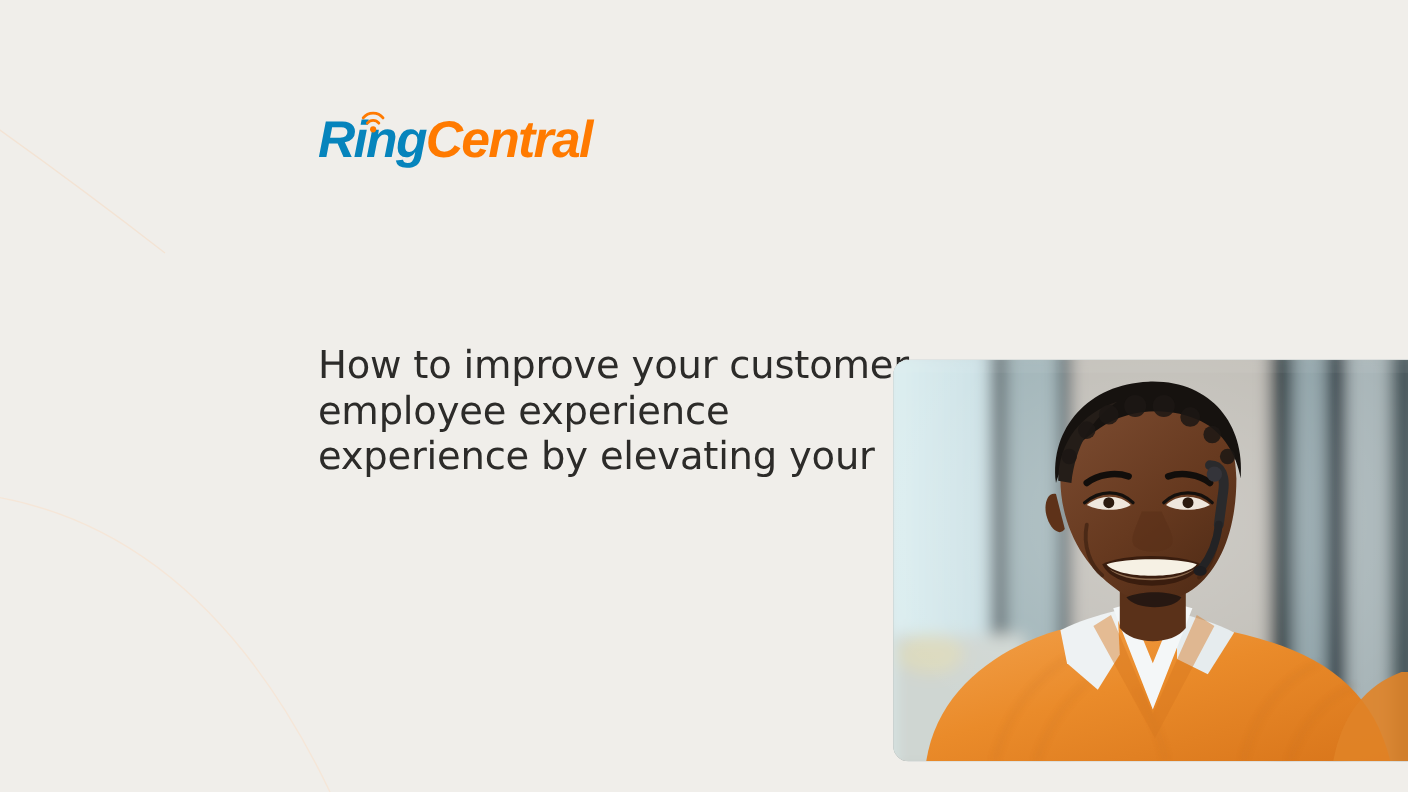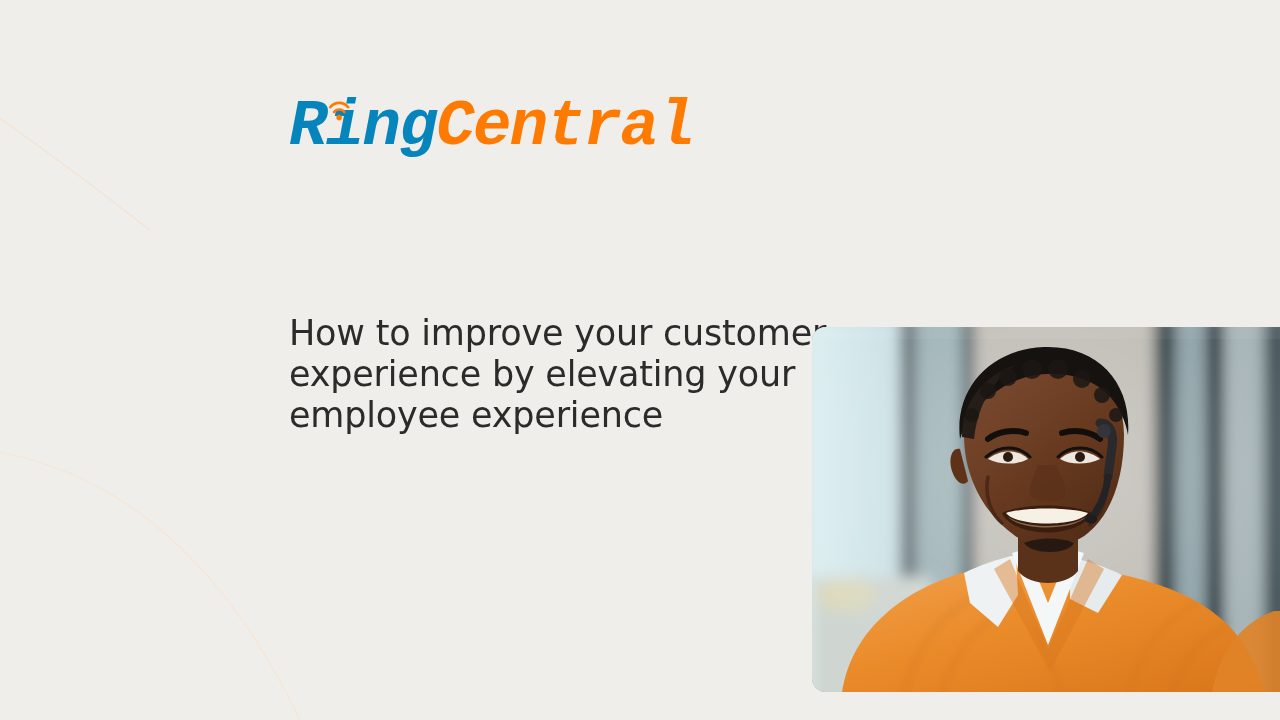--- a/index.html
+++ b/index.html
@@ -33,22 +33,22 @@
 
   
   .logo {
     position: absolute;
     left: 289px;
     top: 96px;
     width: 330px;
     height: 62px;
   }
   .logo-text {
-    font-family: Liberation Mono, monospace;
-    font-size: 64px;
+    font-family: Liberation Sans, sans-serif;
+    font-size: 47px;
     font-weight: 700;
     font-style: italic;
     letter-spacing: -1.6px;
     line-height: 62px;
     white-space: nowrap;
   }
   .logo-ring { color: #0684bc; }
   .logo-central { color: #ff7a00; }
   .logo-wifi {
     position: absolute;
@@ -102,22 +102,22 @@
     </div>
     <svg class="logo-wifi" viewBox="0 0 26 24" aria-hidden="true">
       <path d="M3.2 9.2 A11.5 11.5 0 0 1 21.2 9.2" fill="none" stroke="#ff7a00" stroke-width="2.6" stroke-linecap="round"></path>
       <path d="M7.0 14.0 A6.6 6.6 0 0 1 17.4 14.0" fill="none" stroke="#ff7a00" stroke-width="2.6" stroke-linecap="round"></path>
       <circle cx="12.2" cy="19.6" r="2.8" fill="#ff7a00"></circle>
     </svg>
   </div>
 
   <h1 class="headline">
     <span class="headline-line">How to improve your customer</span>
+    <span class="headline-line">employee experience</span>
     <span class="headline-line">experience by elevating your</span>
-    <span class="headline-line">employee experience</span>
   </h1>
 
   <div class="hero">
     <svg viewBox="0 0 468 365" preserveAspectRatio="xMidYMid slice" aria-hidden="true">
       <defs>
         <linearGradient id="winLeft" x1="0" y1="0" x2="1" y2="0">
           <stop offset="0%" stop-color="#dff0f2"></stop>
           <stop offset="100%" stop-color="#c7dde2"></stop>
         </linearGradient>
         <linearGradient id="wallG" x1="0" y1="0" x2="0" y2="1">

